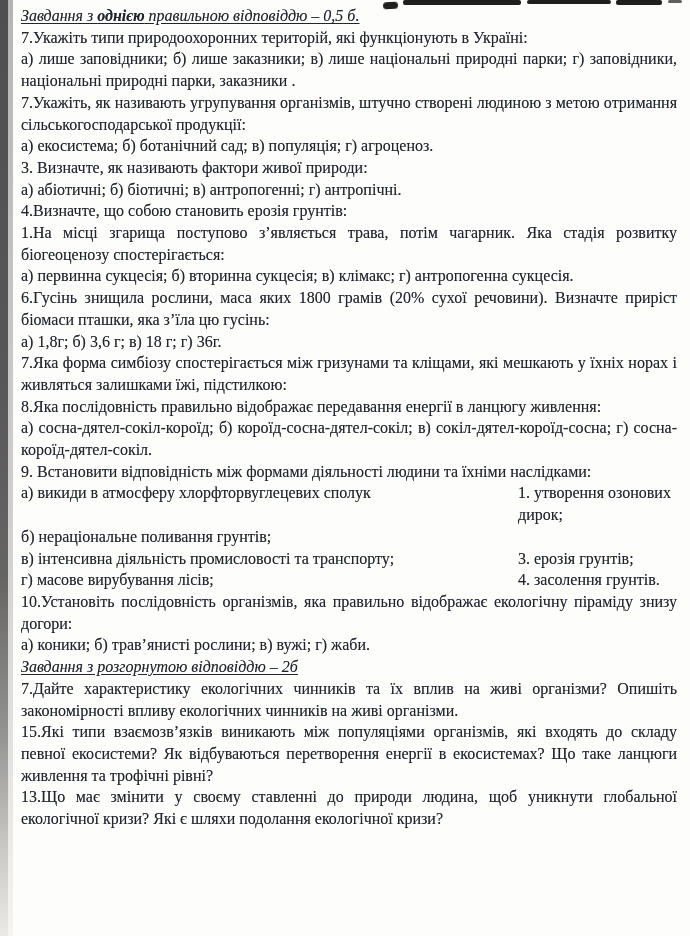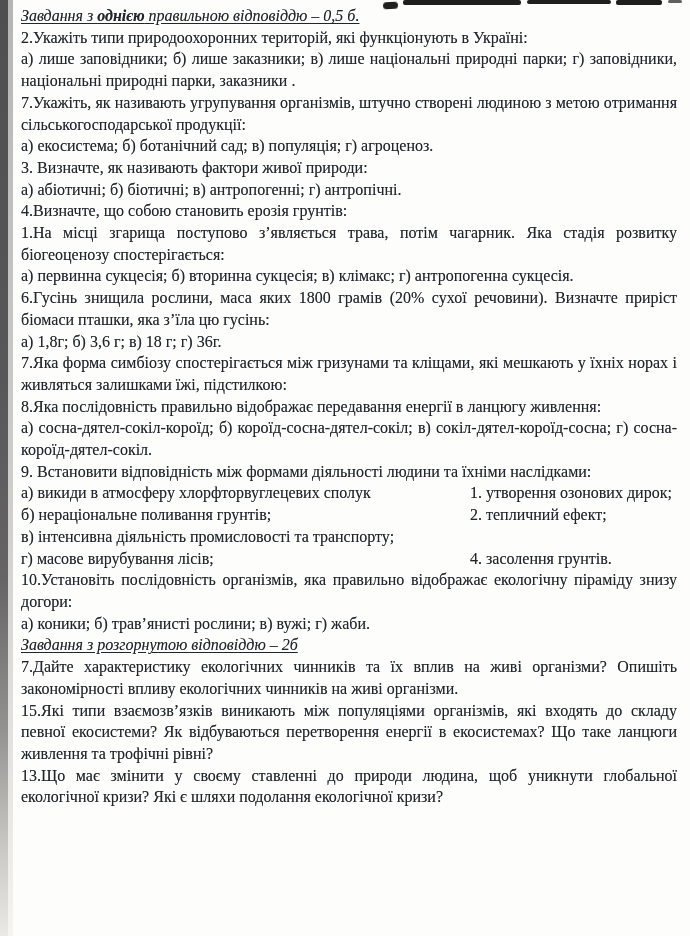--- a/index.html
+++ b/index.html
@@ -33,42 +33,42 @@
   }
   .t {
     margin:0;
     font-size:16px;
     line-height:21.7px;
     text-align:justify;
     text-shadow:0 0 .6px rgba(33,37,46,.45); 
   }
   .heading { font-style:italic; }
   .heading .u { text-decoration:underline; text-underline-offset:2px; }
-  .match-row { display:grid; grid-template-columns:449px 1fr; }
+  .match-row { display:grid; grid-template-columns:449px 1fr;gap:48px; }
   .match-row .cell {
     font-size:16px; line-height:21.7px;
     text-shadow:0 0 .6px rgba(33,37,46,.45);
   }
 </style>
 </head>
 <body>
 
 <div class="scan-edge-left"></div>
 <div class="scan-edge-left2"></div>
 <div class="smudge s1"></div>
 <div class="smudge s2"></div>
 <div class="smudge s3"></div>
 <div class="smudge s4"></div>
 <div class="smudge s5"></div>
 
 <div class="content">
 
   <p class="t heading"><span class="u"><span>Завдання з </span><b>однією</b><span> правильною відповіддю – 0,5 б.</span></span></p>
 
-  <p class="t">2.Укажіть типи природоохоронних територій, які функціонують в Україні:</p>
+  <p class="t">7.Укажіть типи природоохоронних територій, які функціонують в Україні:</p>
   <p class="t">а) лише заповідники; б) лише заказники; в) лише національні природні парки; г) заповідники, національні природні парки, заказники .</p>
 
   <p class="t">7.Укажіть, як називають угрупування організмів, штучно створені людиною з метою отримання сільськогосподарської продукції:</p>
   <p class="t">а) екосистема; б) ботанічний сад; в) популяція; г) агроценоз.</p>
 
   <p class="t">3. Визначте, як називають фактори живої природи:</p>
   <p class="t">а) абіотичні; б) біотичні; в) антропогенні; г) антропічні.</p>
 
   <p class="t">4.Визначте, що собою становить ерозія грунтів:</p>
 
@@ -85,24 +85,24 @@
 
 
   <p class="t">9. Встановити відповідність між формами діяльності людини та їхніми наслідками:</p>
 
   <div class="match-row">
     <span class="cell">а) викиди в атмосферу хлорфторвуглецевих сполук</span>
     <span class="cell">1. утворення озонових дирок;</span>
   </div>
   <div class="match-row">
     <span class="cell">б) нераціональне поливання грунтів;</span>
-    <span class="cell">2. тепличний ефект;</span>
   </div>
   <div class="match-row">
     <span class="cell">в) інтенсивна діяльність промисловості та транспорту;</span>
+    <span class="cell">3. ерозія грунтів;</span>
   </div>
   <div class="match-row">
     <span class="cell">г) масове вирубування лісів;</span>
     <span class="cell">4. засолення грунтів.</span>
   </div>
 
   <p class="t">10.Установіть послідовність організмів, яка правильно відображає екологічну піраміду знизу догори:</p>
   <p class="t">а) коники; б) трав’янисті рослини; в) вужі; г) жаби.</p>
 
   <p class="t heading"><span class="u">Завдання з розгорнутою відповіддю – 2б</span></p>

